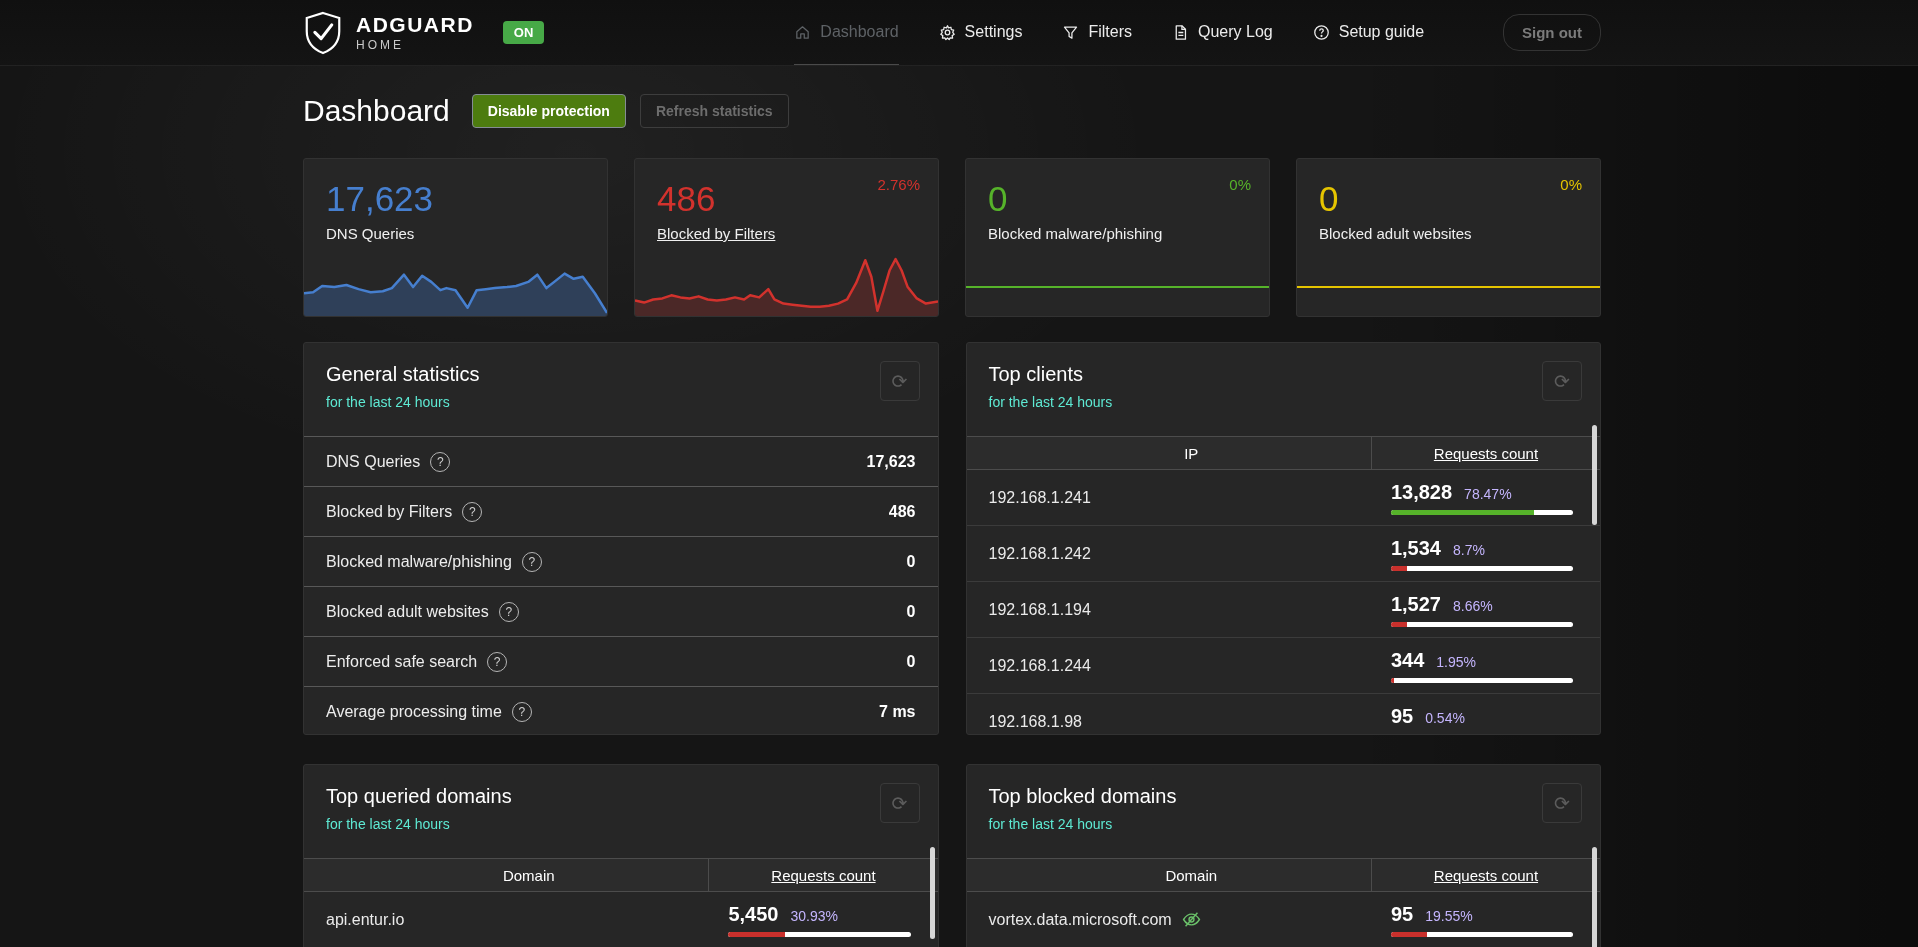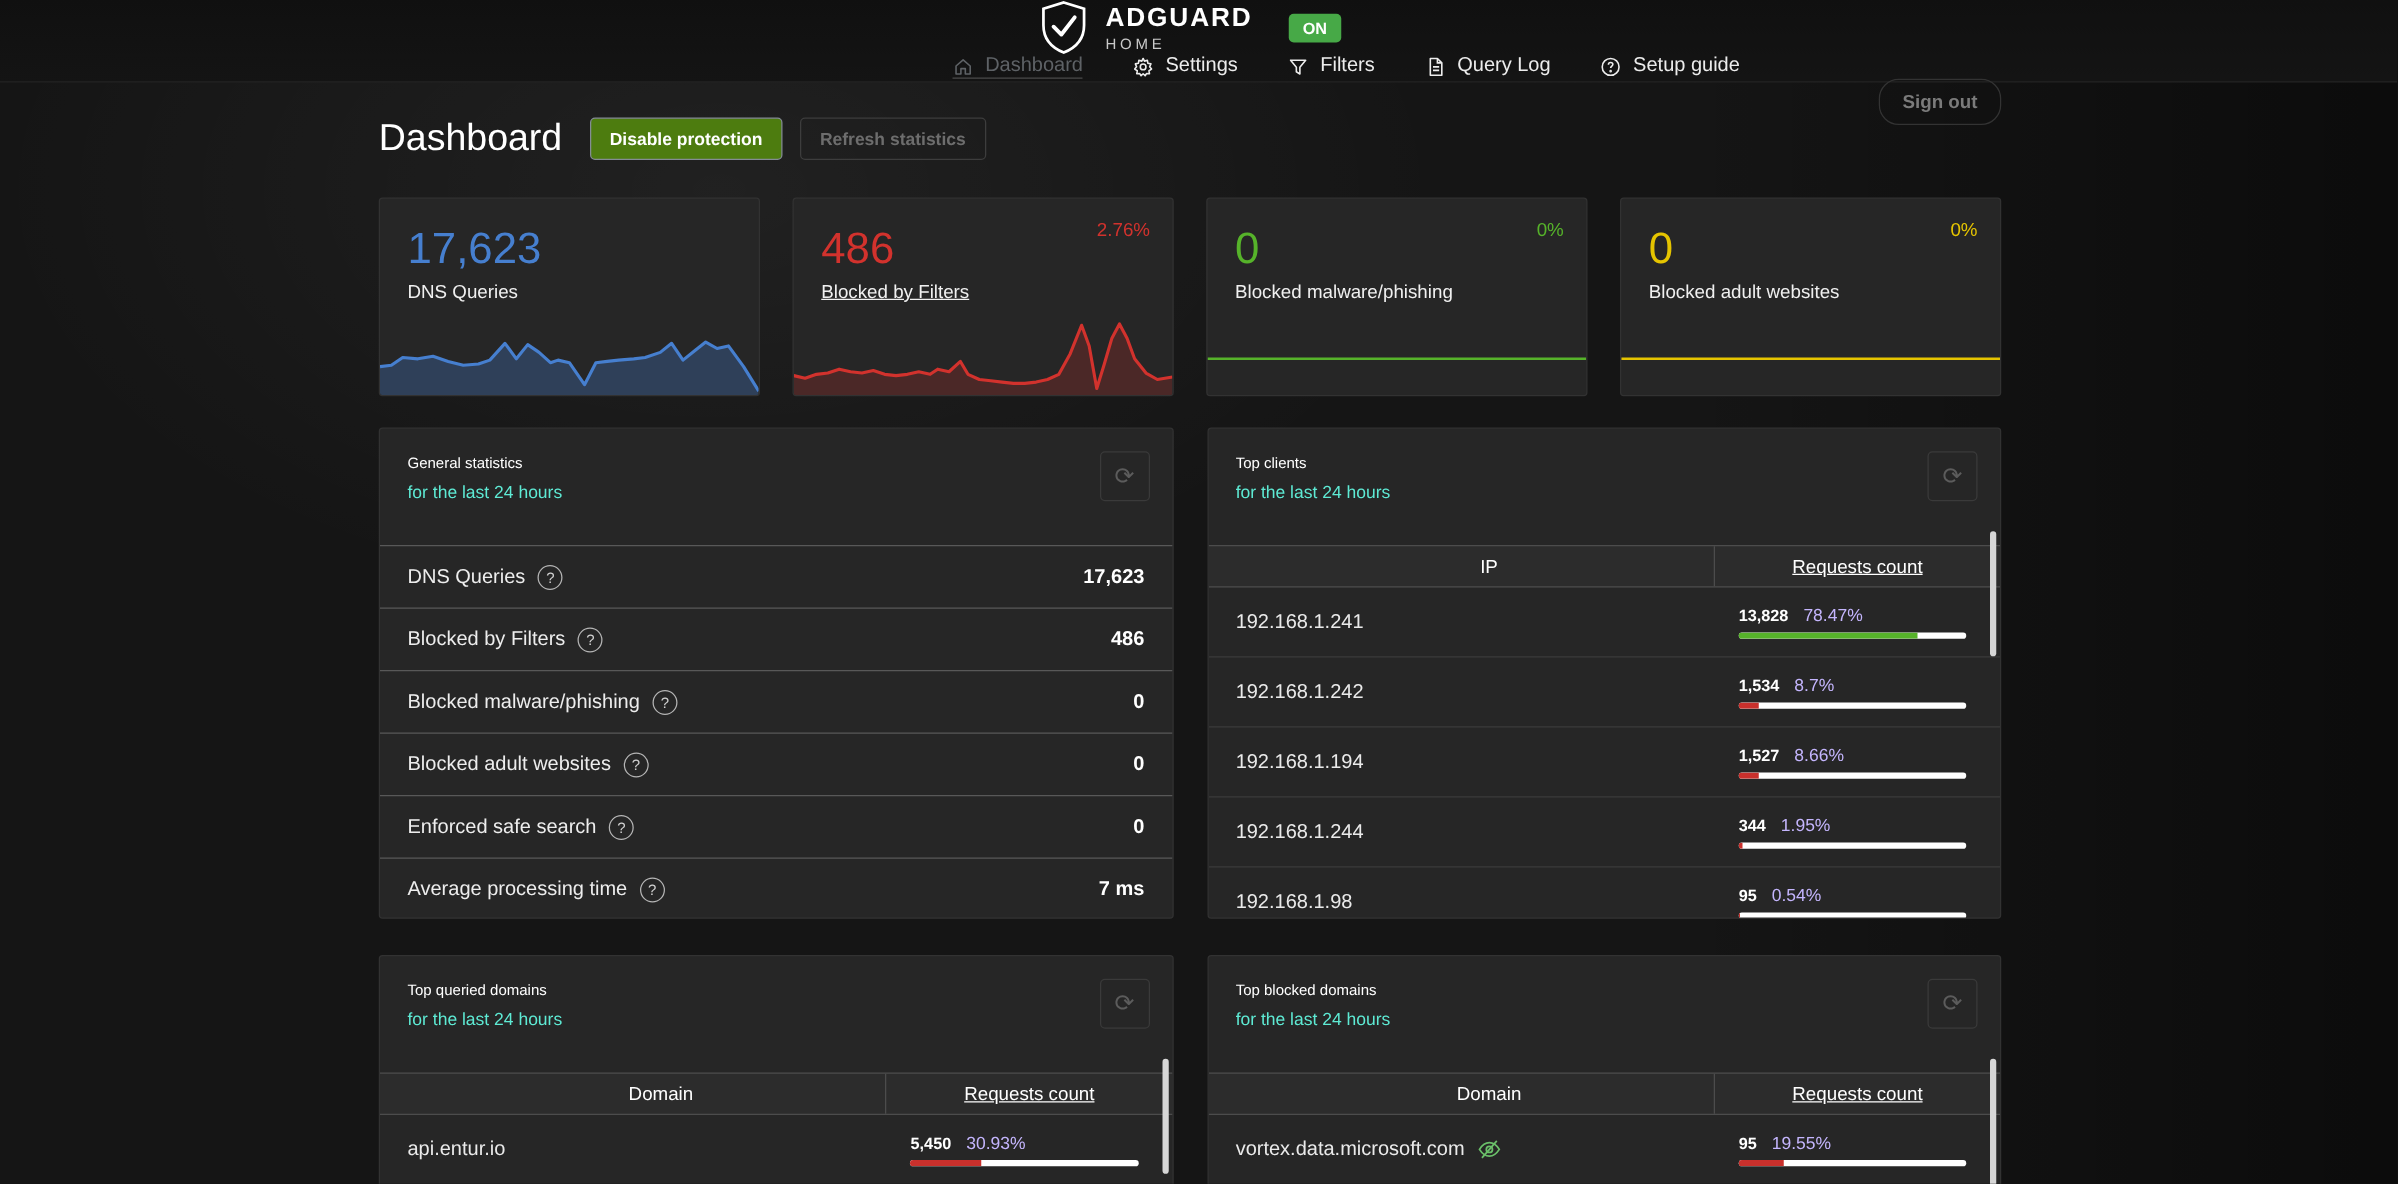--- a/index.html
+++ b/index.html
@@ -5,21 +5,21 @@
   * { box-sizing: border-box; margin: 0; padding: 0; }
   html, body { width: 1918px; height: 947px; overflow: hidden; }
   body {
     font-family: "Liberation Sans", sans-serif;
     color: #fff;
     background-color: #151515;
     background-image:
       radial-gradient(900px 520px at 30% 16%, rgba(255,255,255,0.05), rgba(0,0,0,0) 65%),
       linear-gradient(to right, rgba(0,0,0,0) 70%, rgba(0,0,0,0.45) 100%);
   }
-  .container { width: 1298px; margin-left: 303px; flex-direction: column; }
+  .container { width: 1298px; margin-left: 303px; }
 
   
   .header {
     height: 66px;
     background: linear-gradient(to bottom, #101010, #141414);
     border-bottom: 1px solid rgba(255,255,255,0.08);
   }
   .header-inner { display: flex; align-items: center; height: 100%; }
   .brand { display: flex; align-items: center; gap: 13px; }
   .brand-shield { width: 40px; height: 44px; color: #fff; }
@@ -67,21 +67,21 @@
   
   .panels-row { display: grid; grid-template-columns: 1fr 1fr; gap: 27px; }
   .panels-row.mid { margin-bottom: 29px; }
   .panel {
     position: relative; background: #262626;
     border: 1px solid #323232; border-radius: 3px; overflow: hidden;
   }
   .panel.tall { height: 393px; }
   .panel.bottom { height: 280px; }
   .panel-head { height: 93px; padding: 20px 22px 0; position: relative; }
-  .panel-title { font-size: 12px; font-weight: 400; }
+  .panel-title { font-size: 20px; font-weight: 400; }
   .panel-sub { font-size: 14px; color: #5eead4; margin-top: 8px; }
   .refresh-btn {
     position: absolute; top: 18px; right: 18px; width: 40px; height: 40px;
     background: transparent; border: 1px solid #3a3a3a; border-radius: 4px;
     color: #5c5c5c; font-size: 19px; line-height: 1; cursor: pointer;
     display: flex; align-items: center; justify-content: center;
   }
 
   
   .stat-row {
@@ -102,21 +102,21 @@
     background: rgba(255,255,255,0.03);
     border-top: 1px solid #4c4c4c; border-bottom: 1px solid #4c4c4c;
   }
   .th-name { width: 64%; display: flex; align-items: center; justify-content: center; border-right: 1px solid #4c4c4c; padding-left: 45px; }
   .th-count { flex: 1; display: flex; align-items: center; justify-content: center; text-decoration: underline; }
   .tbl-row { display: flex; align-items: center; height: 56px; border-bottom: 1px solid #3b3b3b; }
   .tbl-row:last-child { border-bottom: none; }
   .row-name { width: 64%; padding-left: 22px; font-size: 16px; color: #eaeaea; display: flex; align-items: center; gap: 10px; }
   .row-count { flex: 1; padding: 0 27px 0 19px; }
   .count-line { display: flex; align-items: baseline; gap: 12px; }
-  .count-value { font-size: 13px; font-weight: bold; }
+  .count-value { font-size: 20px; font-weight: bold; }
   .count-percent { font-size: 14px; color: #c4b5fd; }
   .bar { margin-top: 6px; width: 100%; height: 5px; background: #fff; border-radius: 3px; overflow: hidden; }
   .bar-fill { height: 100%; }
   .bar-fill[data-color="green"] { background: #56b32a; }
   .bar-fill[data-color="red"] { background: #c9302c; }
 
   .scroll-thumb { position: absolute; right: 3px; width: 5px; background: #d6d6d6; border-radius: 3px; cursor: pointer; }
   .eye-off { width: 19px; height: 19px; color: #6abf69; }
 </style>
 </head>

